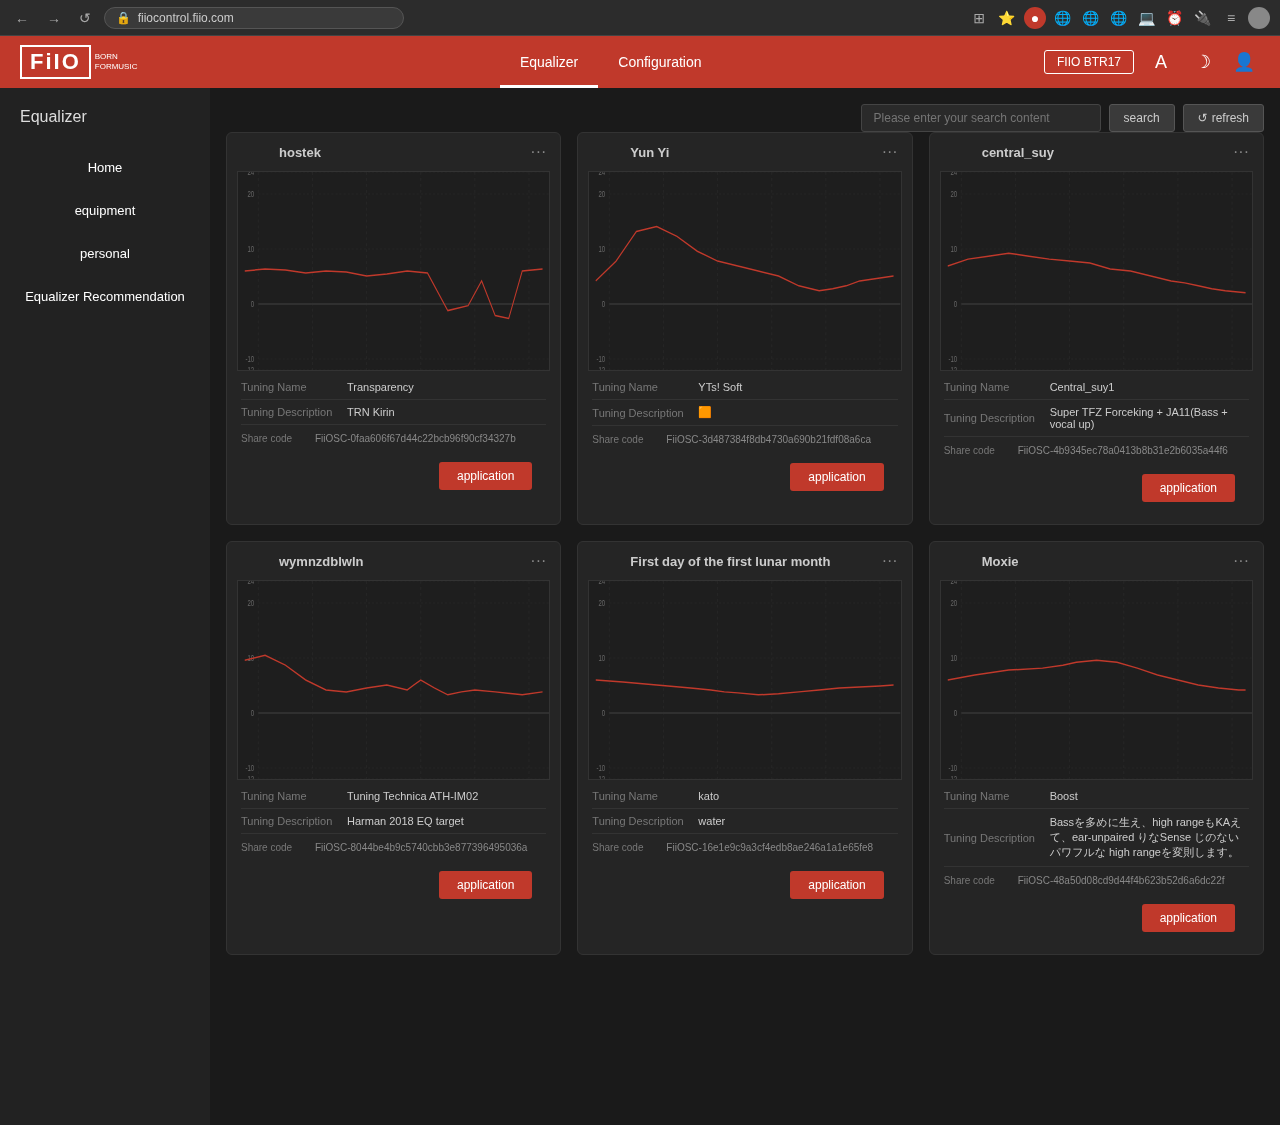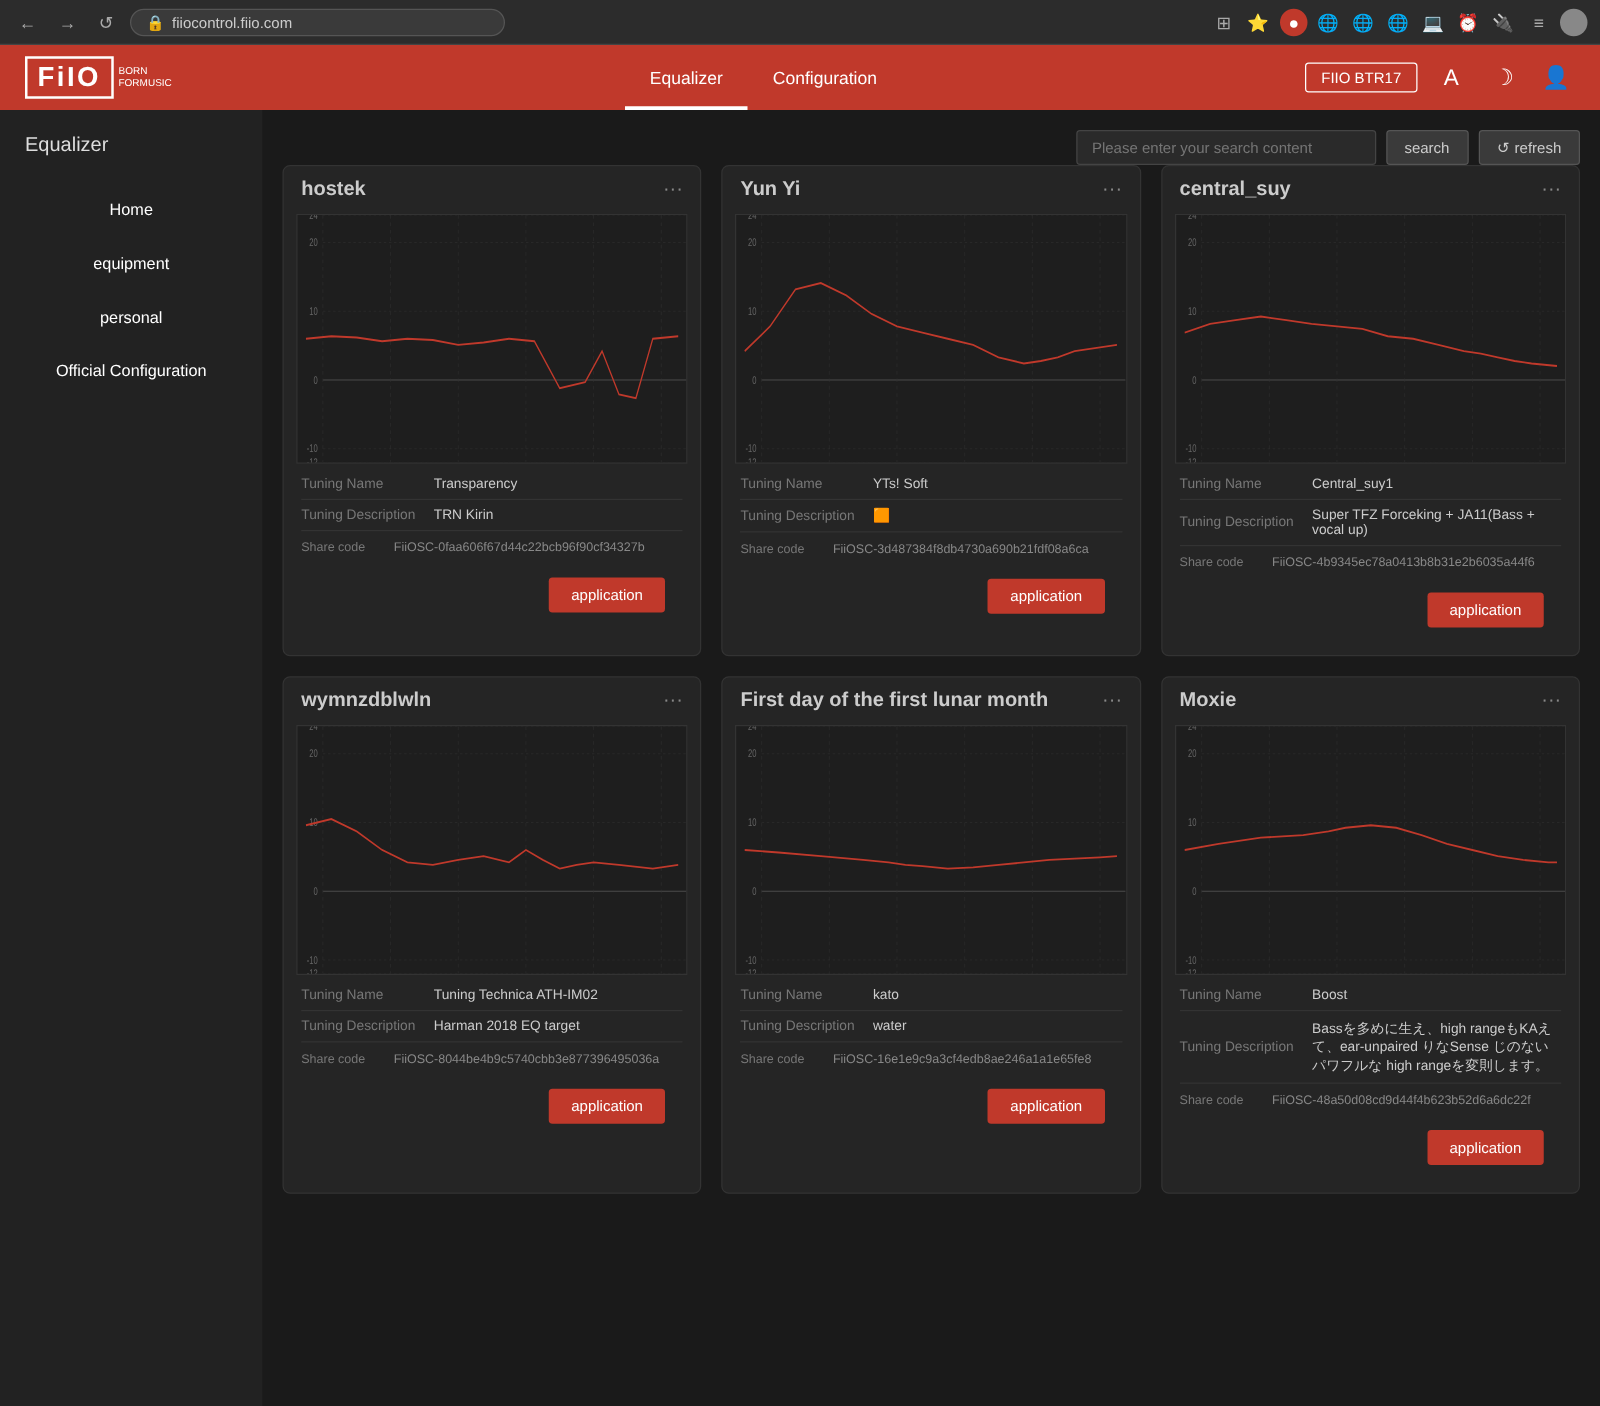--- a/index.html
+++ b/index.html
@@ -233,23 +233,24 @@
       overflow: hidden;
       border: 1px solid #333;
     }
     .card-header {
       display: flex;
       align-items: center;
       justify-content: space-between;
       padding: 10px 14px;
     }
     .card-title {
-      font-size: 16px;
+      font-size: 13px;
       color: #ccc;
       font-weight: bold;
+      margin-left: 38px;
     }
     .card-menu-btn {
       background: none;
       border: none;
       color: #888;
       cursor: pointer;
       font-size: 16px;
     }
 
     
@@ -374,21 +375,21 @@
   </div>
 </div>
 
 <div class="main-layout">
 
   <div class="sidebar">
     <div class="sidebar-title">Equalizer</div>
     <div class="sidebar-item">Home</div>
     <div class="sidebar-item">equipment</div>
     <div class="sidebar-item">personal</div>
-    <div class="sidebar-item">Official Configuration</div>
+    <div class="sidebar-item">Equalizer Recommendation</div>
   </div>
 
   <div class="content-area">
 
     <div class="search-bar">
       <input class="search-input" type="text" placeholder="Please enter your search content" style="">
       <button class="search-btn">search</button>
       <button class="refresh-btn">
         <span>↺</span>
         <span>refresh</span>

